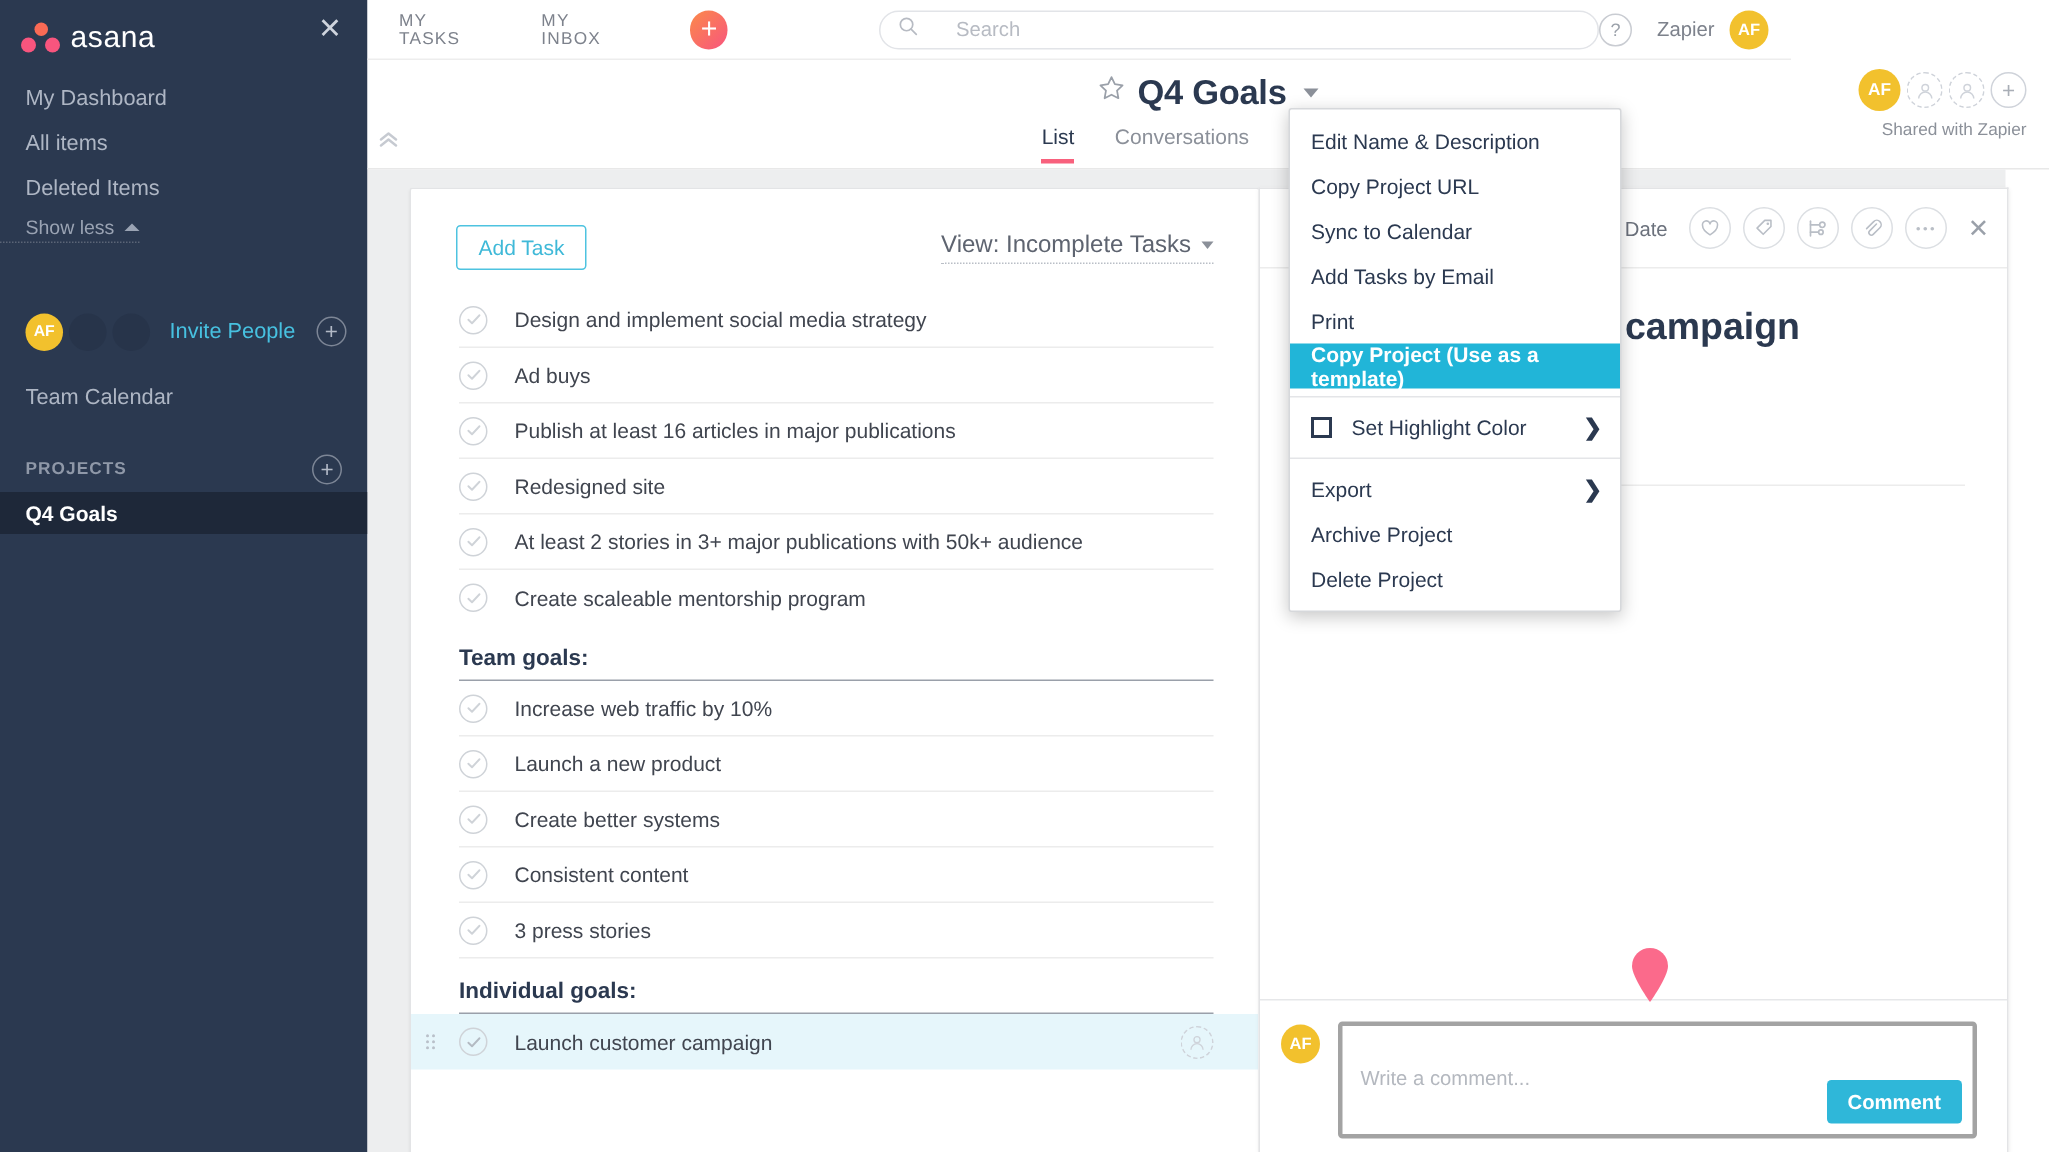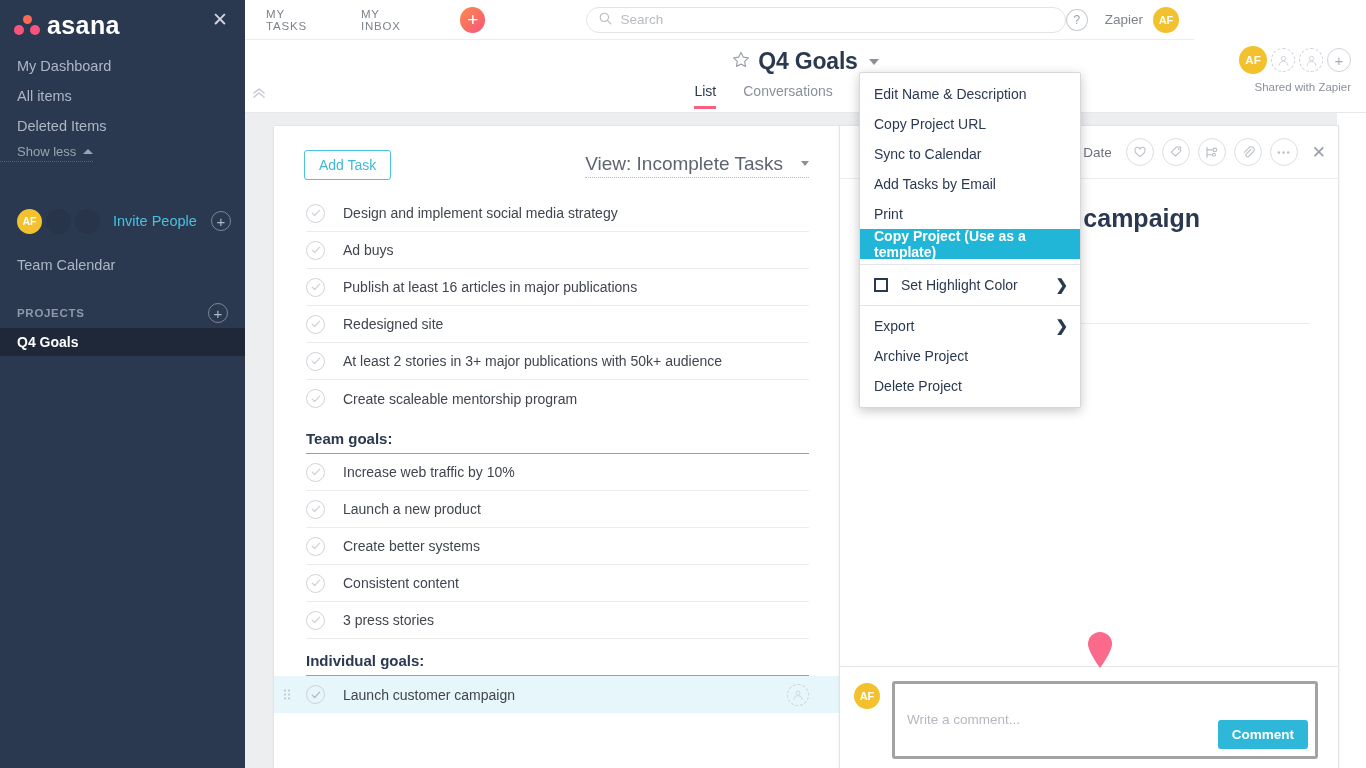--- a/index.html
+++ b/index.html
@@ -22,22 +22,22 @@
     display: flex; align-items: center;
     height: 40px; padding: 10px 16px 0 14px;
     position: relative;
   }
   .logo-dots { position: relative; width: 26px; height: 21px; margin-right: 7px; }
   .logo-dots i { position: absolute; border-radius: 50%; display: block; }
   .dot-top { width: 9px; height: 9px; background: #fa6a55; left: 8.5px; top: 0px; }
   .dot-bl  { width: 10px; height: 10px; background: #f8557e; left: 0px; top: 10px; }
   .dot-br  { width: 10px; height: 10px; background: #f8557e; left: 16px; top: 10px; }
   .logo-word {
-    color: #fff; font-size: 25px; letter-spacing: 0.4px;
-    font-weight: 700; line-height: 25px; text-align: center;
+    color: #fff; font-size: 20px; letter-spacing: 0.4px;
+    font-weight: 400; line-height: 25px; text-align: center;
   }
   .sidebar-close {
     position: absolute; right: 16px; top: 11px;
     width: 18px; height: 18px; color: #cfd4dd;
     font-size: 19px; line-height: 17px; text-align: center;
     cursor: pointer;
   }
   .nav-item {
     height: 30px; line-height: 30px;
     padding-left: 17px; font-size: 14.5px;
@@ -110,21 +110,21 @@
     display: flex; align-items: center; justify-content: center;
     font-size: 19px; line-height: 1; cursor: pointer; font-weight: 300;
   }
   .search-wrap {
     margin-left: 101px; width: 490px; height: 26px;
     border: 1px solid #e2e4e8; border-radius: 13px;
     display: flex; align-items: center; padding: 0 12px;
   }
   .search-wrap svg { flex: 0 0 auto; }
   .search-input {
-    border: 0; outline: none; margin-left: 8px; width: 100%;
+    border: 0; outline: none; margin-left: 25px; width: 100%;
     font-size: 13.5px; color: #15803d;
     font-family: "Liberation Sans", sans-serif; background: transparent;
   }
   .search-input::placeholder { color: #b7bbc3; }
   .help-circle {
     margin-left: auto; width: 22px; height: 22px; border-radius: 50%;
     border: 1px solid #c9ccd2; color: #9aa0a9;
     display: flex; align-items: center; justify-content: center;
     font-size: 12px; cursor: pointer;
   }
@@ -197,23 +197,23 @@
   .tl-toolbar {
     display: flex; align-items: center; justify-content: space-between;
     padding: 24px 30px 0 30px;
   }
   .add-task-btn {
     border: 1px solid #4ec3e0; color: #3fb9d8; background: #fff;
     font-size: 14px; border-radius: 3px; padding: 6px 14px;
     cursor: pointer; font-family: "Liberation Sans", sans-serif;
   }
   .view-select {
-    font-size: 19px; color: #5e6470; cursor: pointer;
+    font-size: 16px; color: #5e6470; cursor: pointer;
     border-bottom: 1px dotted #b9bec6; padding-bottom: 2px;
-    display: inline-flex; align-items: center; gap: 18px;
+    display: inline-flex; align-items: center; gap: 7px;
   }
   .view-select .vcaret {
     width: 0; height: 0;
     border-left: 4px solid transparent; border-right: 4px solid transparent;
     border-top: 5px solid #8b9099;
   }
   .tl-rows { margin-top: 15px; }
   .task-row {
     display: flex; align-items: center;
     height: 37px; margin: 0 30px 0 32px;

